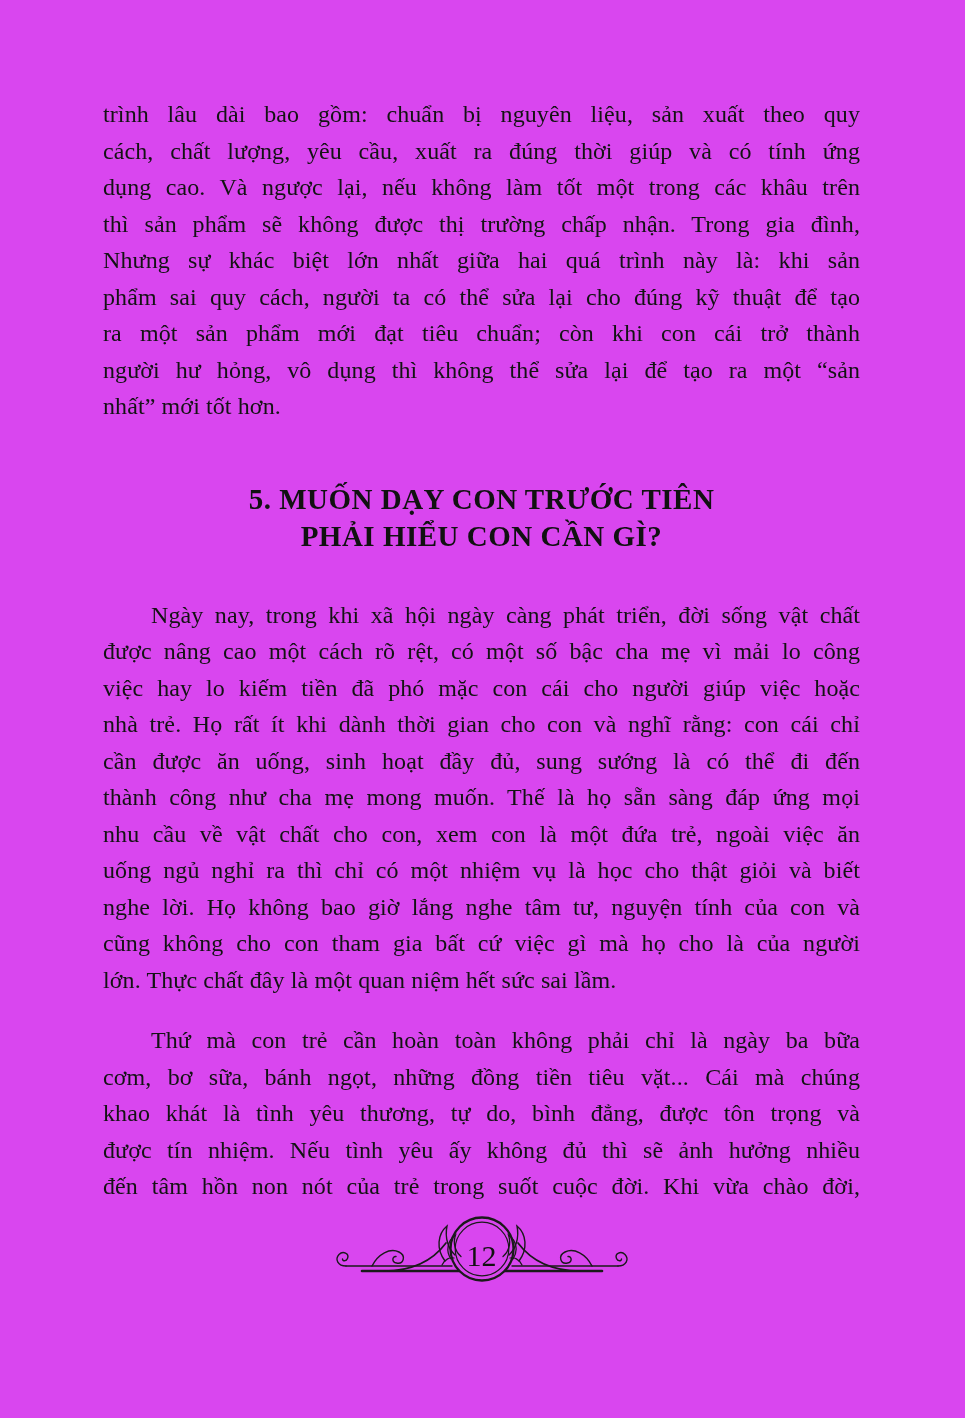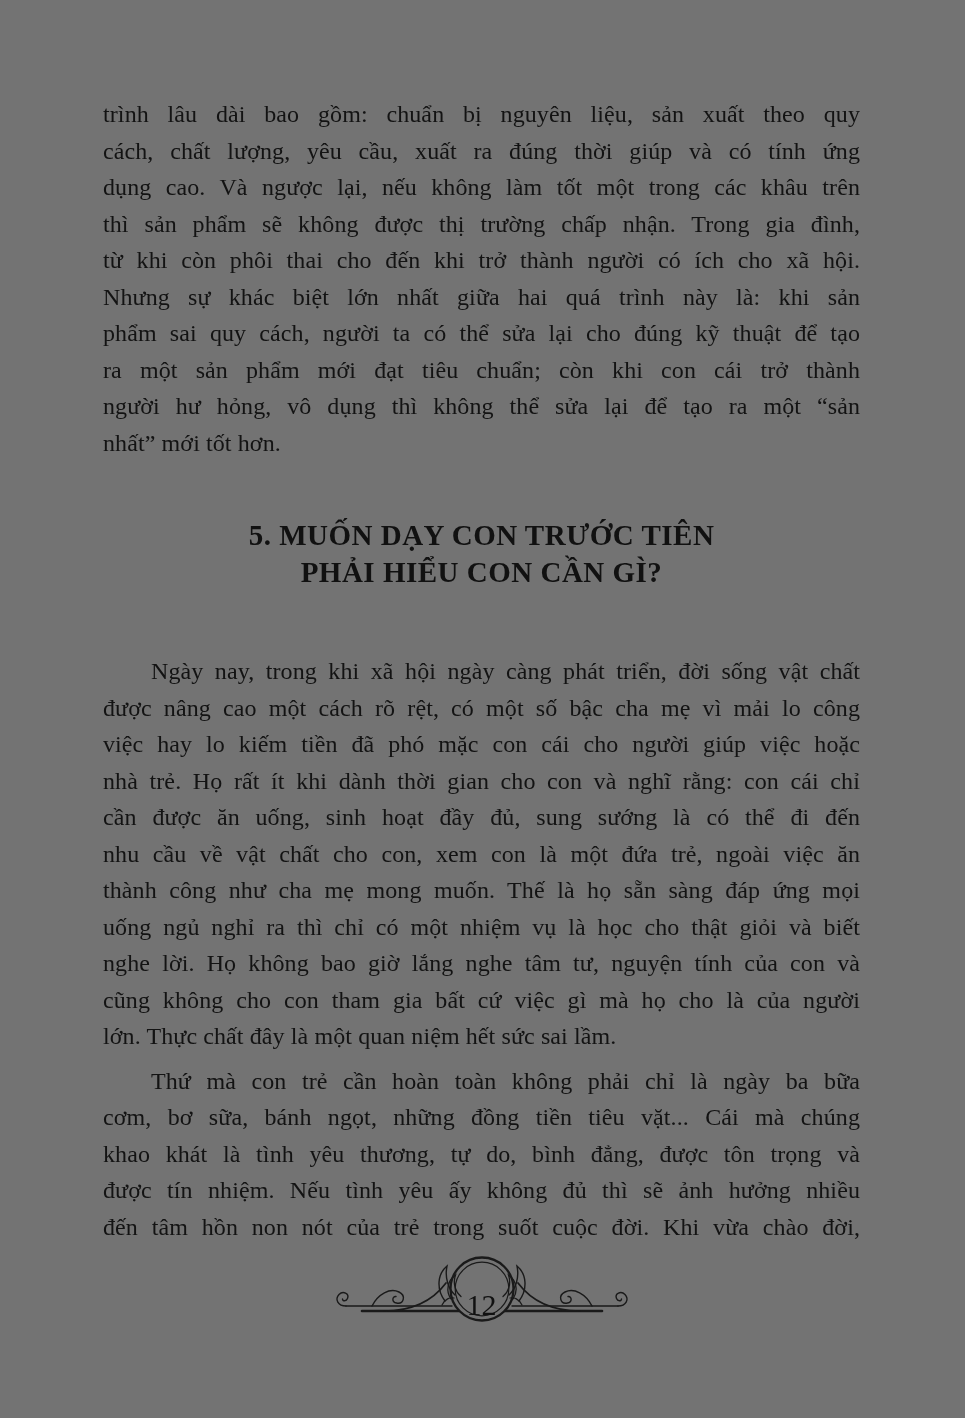--- a/index.html
+++ b/index.html
@@ -5,21 +5,21 @@
   html, body {
     margin: 0;
     padding: 0;
     background: #ffffff;
   }
   .sheet {
     position: relative;
     width: 965px;
     height: 1418px;
     box-sizing: border-box;
-    background: #737373;
+    background: #d946ef;
     color: #131313;
     font-family: "Liberation Serif", "DejaVu Serif", serif;
     padding: 96px 105px 0 103px;
     overflow: hidden;
   }
   .para { margin: 0; }
   .line {
     font-size: 24px;
     line-height: 36.5px;
     max-height: 36.5px;
@@ -29,79 +29,78 @@
     letter-spacing: 0.1px;
   }
   .line.lastline {
     text-align-last: left;
   }
   .line.indent {
     padding-left: 48px;
   }
   .heading {
     margin-top: 56px;
-    margin-bottom: 62px;
+    margin-bottom: 42px;
     text-align: center;
     font-weight: bold;
     font-size: 29px;
     line-height: 37px;
     letter-spacing: 0.5px;
     color: #111111;
   }
   .para2 { margin-top: 16px; }
-  .para3 { margin-top: 8px; }
+  .para3 { margin-top: 24px; }
   .footer-ornament {
     position: relative;
     width: 300px;
     height: 88px;
     margin: 4px auto 0 auto;
   }
   .footer-ornament svg { display: block; }
   .page-number {
     position: absolute;
     left: 0;
     right: 0;
-    top: 37px;
+    top: 28px;
     text-align: center;
     font-size: 30px;
     line-height: 38px;
     color: #111111;
   }
 </style>
 </head>
 <body>
 
 <div class="sheet">
 
   <div class="para para1">
     <div class="line">trình lâu dài bao gồm: chuẩn bị nguyên liệu, sản xuất theo quy</div>
     <div class="line">cách, chất lượng, yêu cầu, xuất ra đúng thời giúp và có tính ứng</div>
     <div class="line">dụng cao. Và ngược lại, nếu không làm tốt một trong các khâu trên</div>
     <div class="line">thì sản phẩm sẽ không được thị trường chấp nhận. Trong gia đình,</div>
-    <div class="line">từ khi còn phôi thai cho đến khi trở thành người có ích cho xã hội.</div>
     <div class="line">Nhưng sự khác biệt lớn nhất giữa hai quá trình này là: khi sản</div>
     <div class="line">phẩm sai quy cách, người ta có thể sửa lại cho đúng kỹ thuật để tạo</div>
     <div class="line">ra một sản phẩm mới đạt tiêu chuẩn; còn khi con cái trở thành</div>
     <div class="line">người hư hỏng, vô dụng thì không thể sửa lại để tạo ra một “sản</div>
     <div class="line lastline">nhất” mới tốt hơn.</div>
   </div>
 
   <div class="heading">
     <div>5. MUỐN DẠY CON TRƯỚC TIÊN</div>
     <div>PHẢI HIỂU CON CẦN GÌ?</div>
   </div>
 
   <div class="para para2">
     <div class="line indent">Ngày nay, trong khi xã hội ngày càng phát triển, đời sống vật chất</div>
     <div class="line">được nâng cao một cách rõ rệt, có một số bậc cha mẹ vì mải lo công</div>
     <div class="line">việc hay lo kiếm tiền đã phó mặc con cái cho người giúp việc hoặc</div>
     <div class="line">nhà trẻ. Họ rất ít khi dành thời gian cho con và nghĩ rằng: con cái chỉ</div>
     <div class="line">cần được ăn uống, sinh hoạt đầy đủ, sung sướng là có thể đi đến</div>
+    <div class="line">thành công như cha mẹ mong muốn. Thế là họ sẵn sàng đáp ứng mọi</div>
     <div class="line">nhu cầu về vật chất cho con, xem con là một đứa trẻ, ngoài việc ăn</div>
-    <div class="line">thành công như cha mẹ mong muốn. Thế là họ sẵn sàng đáp ứng mọi</div>
     <div class="line">uống ngủ nghỉ ra thì chỉ có một nhiệm vụ là học cho thật giỏi và biết</div>
     <div class="line">nghe lời. Họ không bao giờ lắng nghe tâm tư, nguyện tính của con và</div>
     <div class="line">cũng không cho con tham gia bất cứ việc gì mà họ cho là của người</div>
     <div class="line lastline">lớn. Thực chất đây là một quan niệm hết sức sai lầm.</div>
   </div>
 
   <div class="para para3">
     <div class="line indent">Thứ mà con trẻ cần hoàn toàn không phải chỉ là ngày ba bữa</div>
     <div class="line">cơm, bơ sữa, bánh ngọt, những đồng tiền tiêu vặt... Cái mà chúng</div>
     <div class="line">khao khát là tình yêu thương, tự do, bình đẳng, được tôn trọng và</div>

